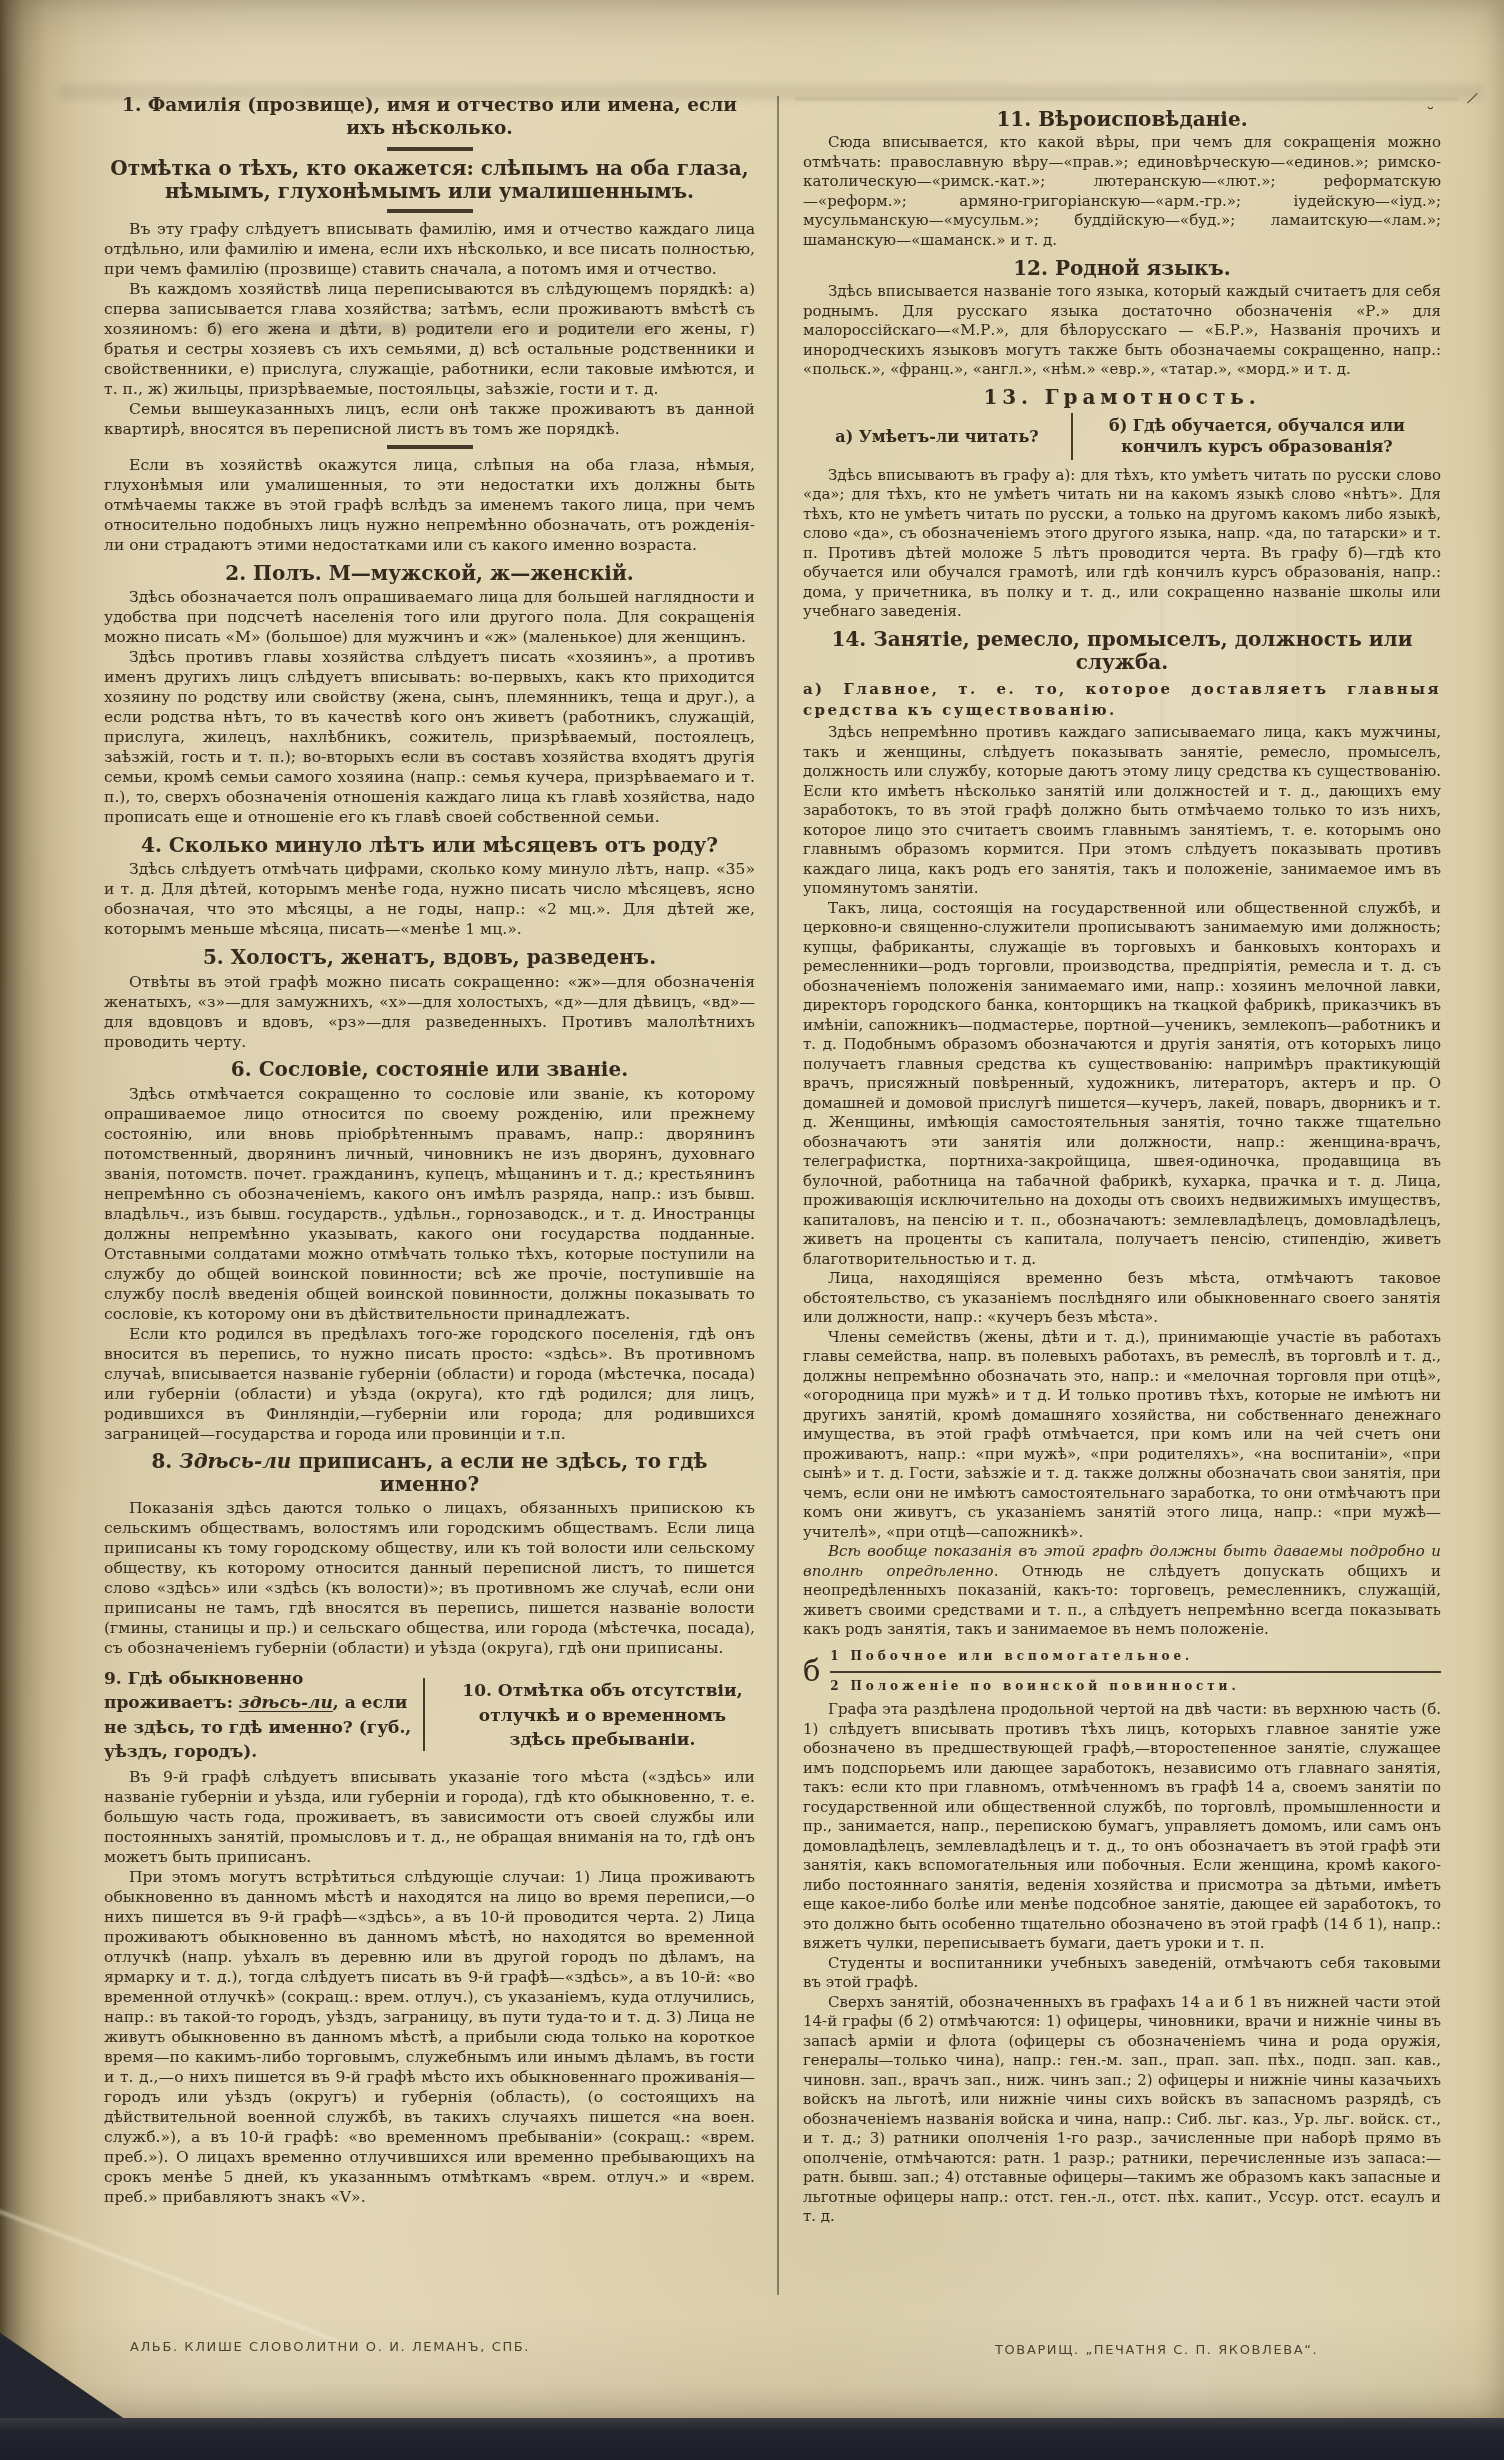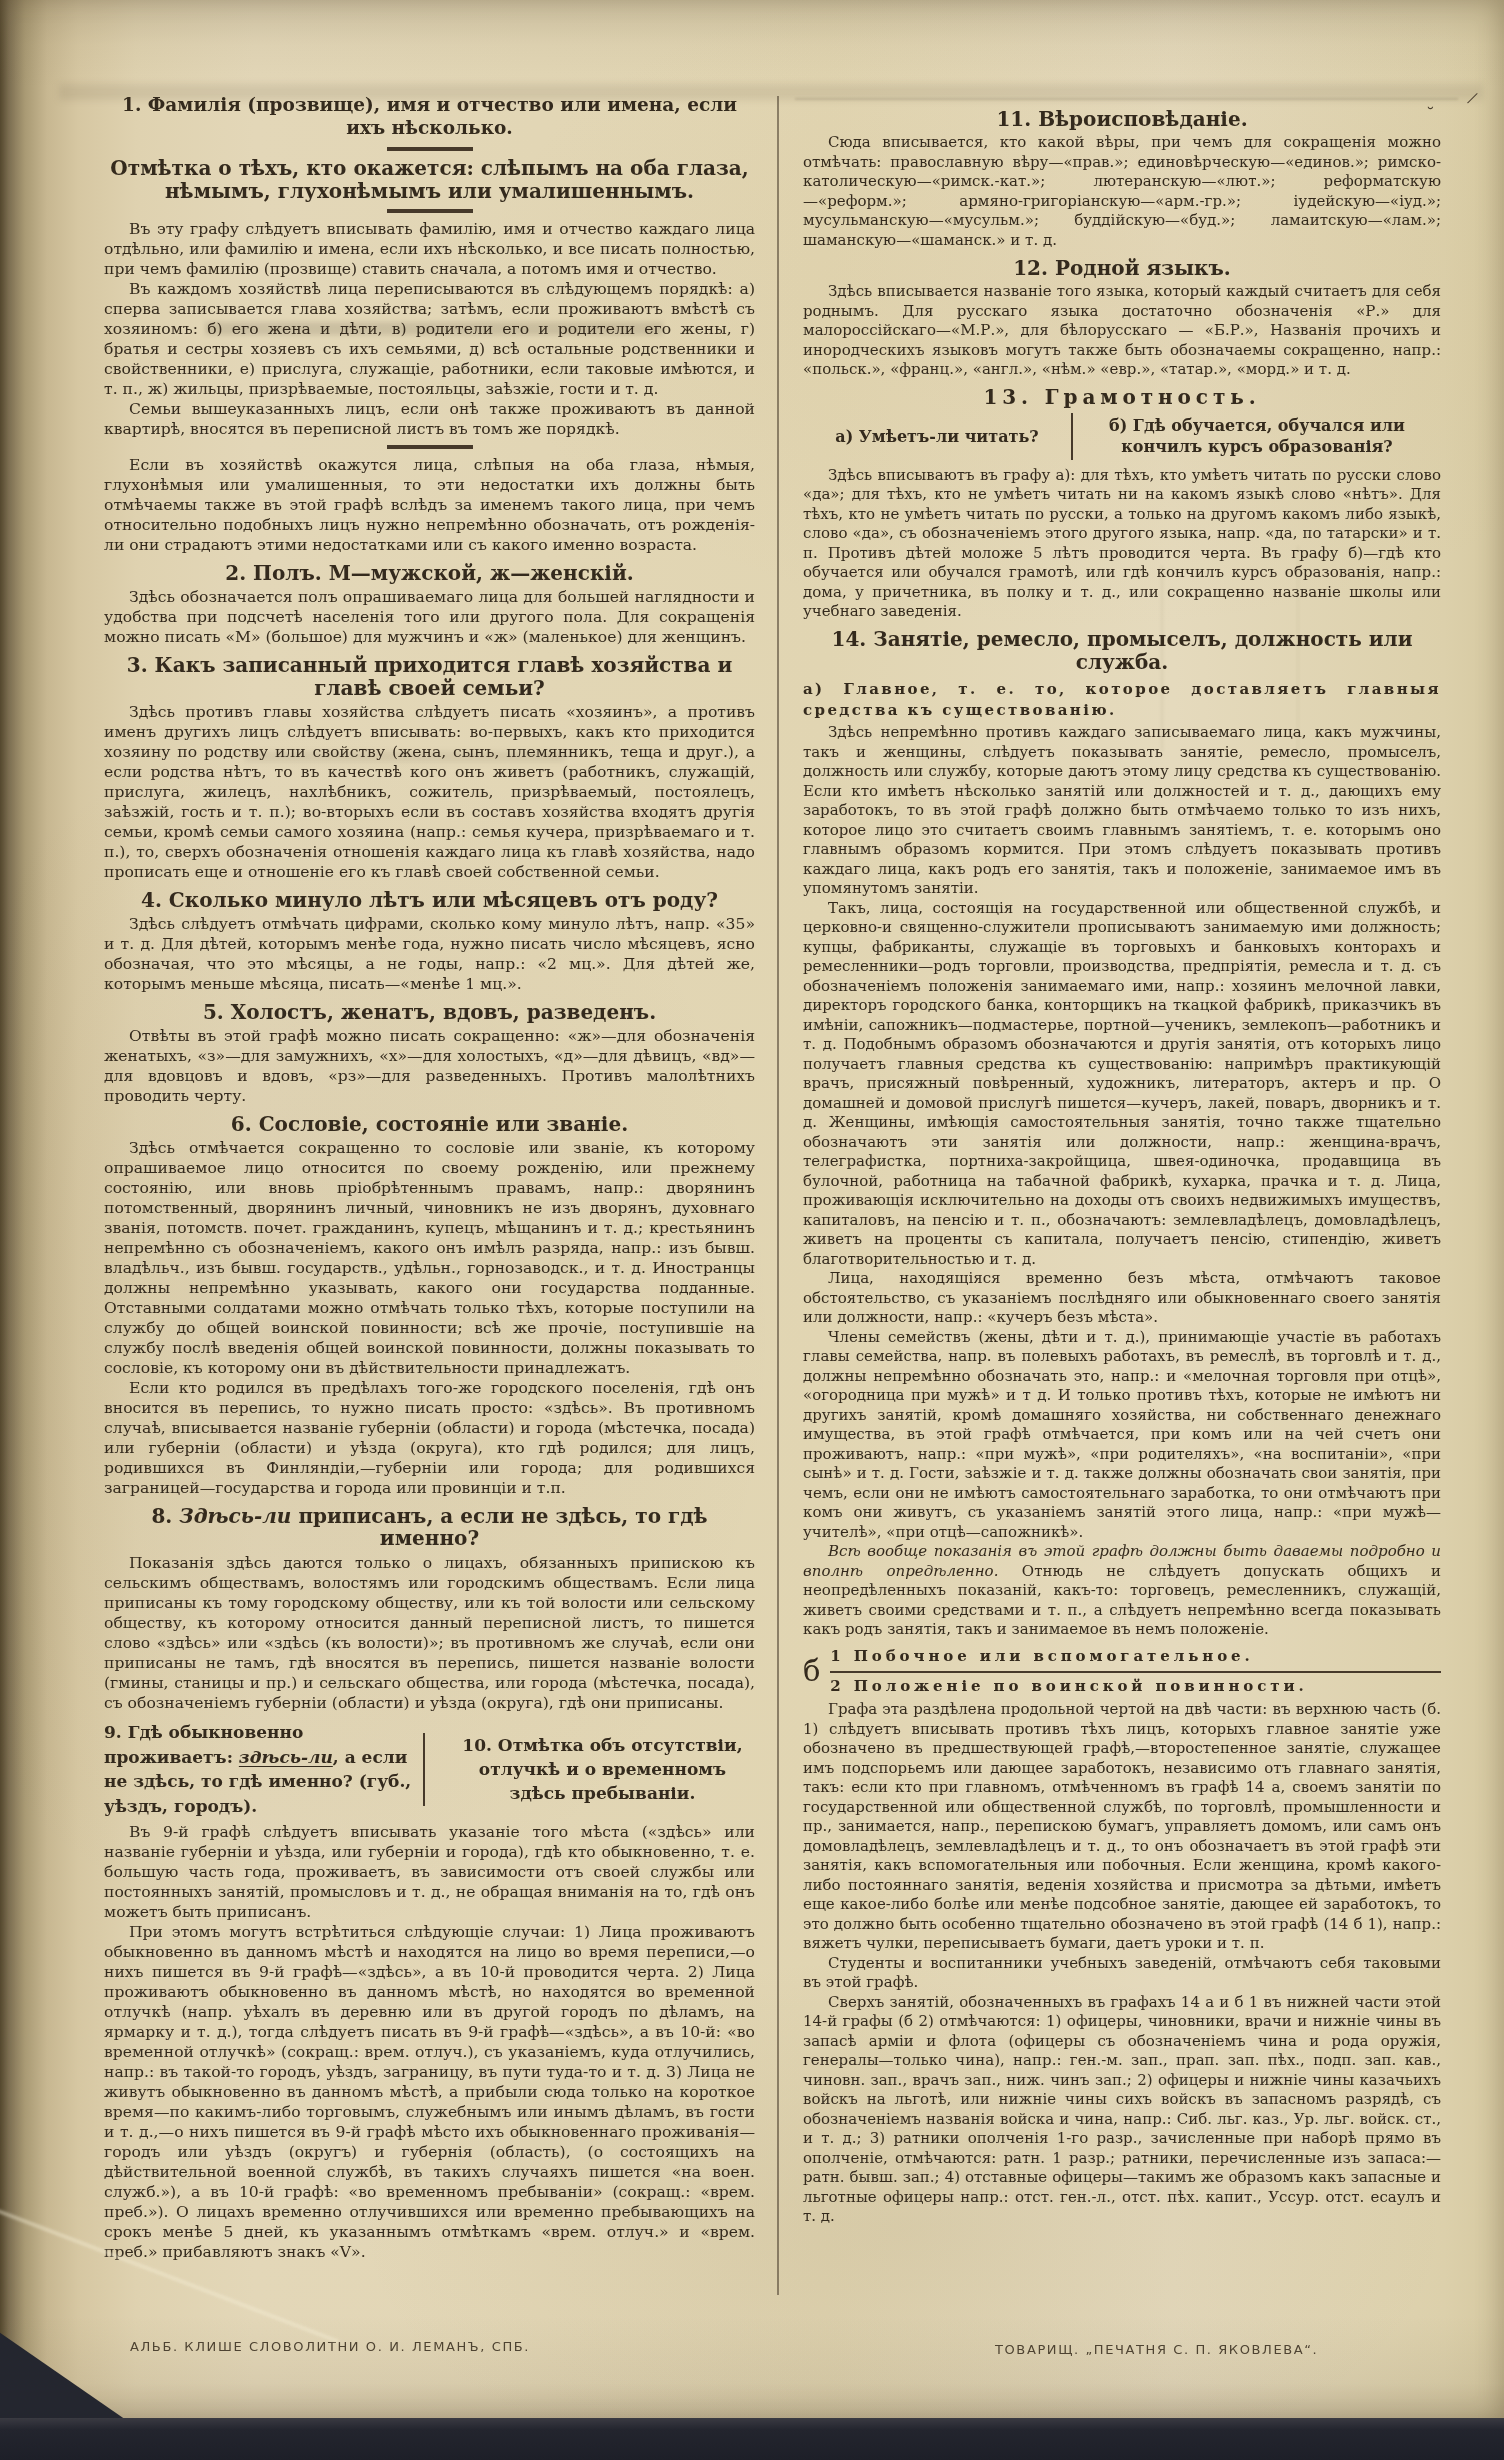--- a/index.html
+++ b/index.html
@@ -64,21 +64,21 @@
   .sub-b{width:58%;border-left:2px solid #46392a;box-sizing:border-box;}
   .sub-pair .head{margin:2px 0;font-size:16px;line-height:21.5px;}
 
   .spaced{letter-spacing:4.9px;}
   .head-a14{font-weight:bold;letter-spacing:2.4px;text-align:justify;margin:5.9px 0 2.9px;
             font-size:15px;line-height:20.5px;}
 
   .b-block{display:flex;align-items:center;margin:7.8px 0 3.9px;}
   .b-label{font-size:29px;line-height:29px;margin-right:9.8px;font-weight:normal;}
   .b-lines{flex:1;}
-  .b-line{font-weight:bold;letter-spacing:3.9px;font-size:15px;line-height:19.5px;}
+  .b-line{font-weight:bold;letter-spacing:3.9px;font-size:12px;line-height:19.5px;}
   .b-line-1{border-bottom:2px solid #46392a;padding-bottom:3.9px;margin-bottom:3.9px;}
 
   .footer{position:absolute;font-family:"DejaVu Sans",sans-serif;font-size:13px;
     letter-spacing:1.6px;color:#4e4332;}
   .footer-left{left:130px;top:2339px;}
   .footer-right{left:995px;top:2342px;}
 </style>
 </head>
 <body>
 
@@ -106,21 +106,20 @@
         <div class="short-rule"></div>
         <p class="para">Если въ хозяйствѣ окажутся лица, слѣпыя на оба глаза, нѣмыя, глухонѣмыя или умалишенныя, то эти недостатки ихъ должны быть отмѣчаемы также въ этой графѣ вслѣдъ за именемъ такого лица, при чемъ относительно подобныхъ лицъ нужно непремѣнно обозначать, отъ рожденія-ли они страдаютъ этими недостатками или съ какого именно возраста.</p>
       </section>
 
       <section>
         <div class="head">2. Полъ. М—мужской, ж—женскій.</div>
         <p class="para">Здѣсь обозначается полъ опрашиваемаго лица для большей наглядности и удобства при подсчетѣ населенія того или другого пола. Для сокращенія можно писать «М» (большое) для мужчинъ и «ж» (маленькое) для женщинъ.</p>
       </section>
 
       <section>
-        <div class="head">3. Какъ записанный приходится главѣ хозяйства и главѣ своей семьи?</div>
         <p class="para">Здѣсь противъ главы хозяйства слѣдуетъ писать «хозяинъ», а противъ именъ другихъ лицъ слѣдуетъ вписывать: во-первыхъ, какъ кто приходится хозяину по родству или свойству (жена, сынъ, племянникъ, теща и друг.), а если родства нѣтъ, то въ качествѣ кого онъ живетъ (работникъ, служащій, прислуга, жилецъ, нахлѣбникъ, сожитель, призрѣваемый, постоялецъ, заѣзжій, гость и т. п.); во-вторыхъ если въ составъ хозяйства входятъ другія семьи, кромѣ семьи самого хозяина (напр.: семья кучера, призрѣваемаго и т. п.), то, сверхъ обозначенія отношенія каждаго лица къ главѣ хозяйства, надо прописать еще и отношеніе его къ главѣ своей собственной семьи.</p>
       </section>
 
       <section>
         <div class="head">4. Сколько минуло лѣтъ или мѣсяцевъ отъ роду?</div>
         <p class="para">Здѣсь слѣдуетъ отмѣчать цифрами, сколько кому минуло лѣтъ, напр. «35» и т. д. Для дѣтей, которымъ менѣе года, нужно писать число мѣсяцевъ, ясно обозначая, что это мѣсяцы, а не годы, напр.: «2 мц.». Для дѣтей же, которымъ меньше мѣсяца, писать—«менѣе 1 мц.».</p>
       </section>
 
       <section>
         <div class="head">5. Холостъ, женатъ, вдовъ, разведенъ.</div>

